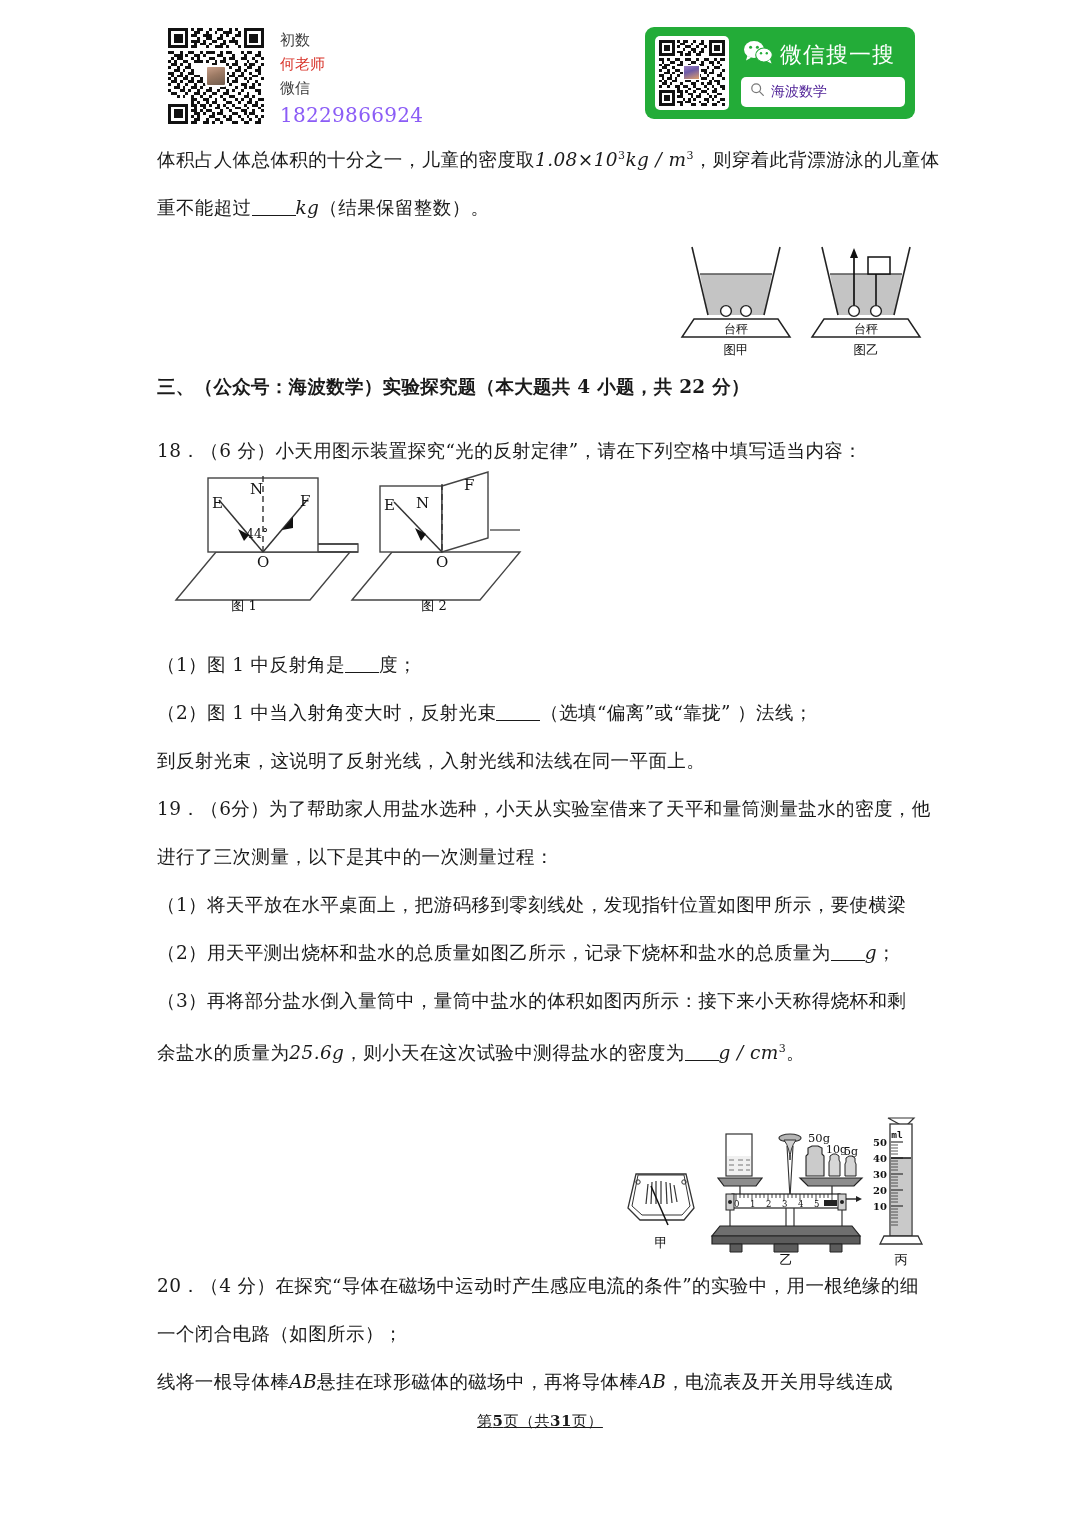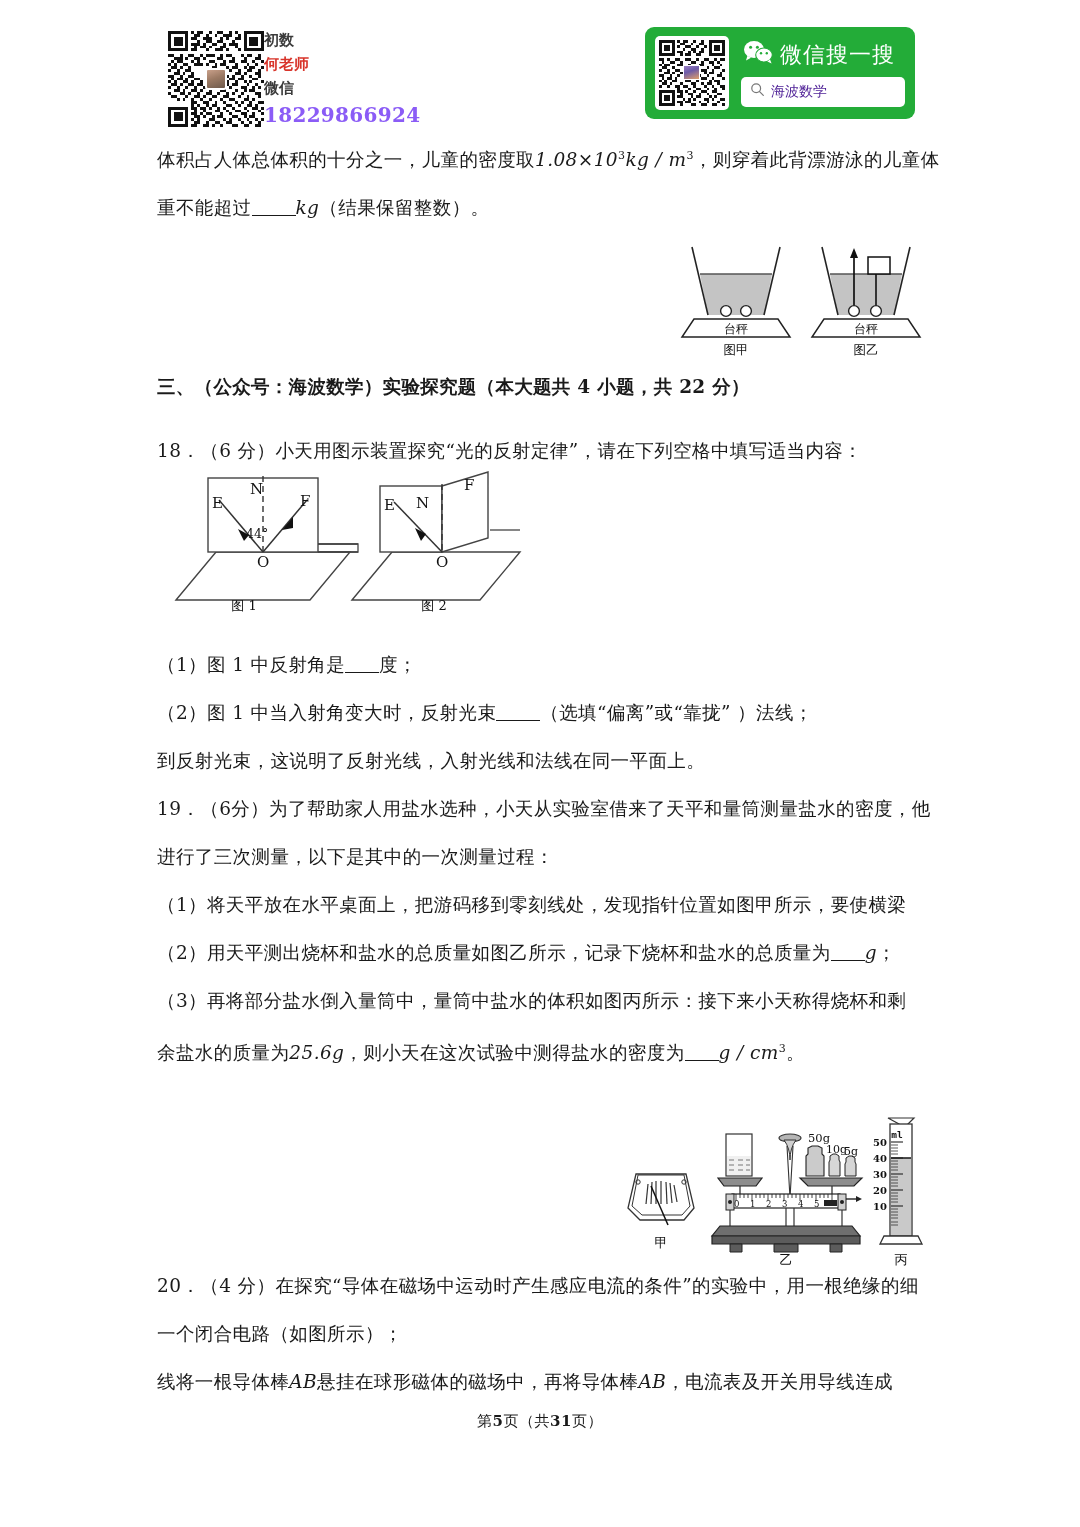--- a/index.html
+++ b/index.html
@@ -19,23 +19,22 @@
     position: absolute;
     left: 0; top: 0;
     width: 1080px;
     height: 132px;
   }
 
   .qr-block {
     position: absolute;
     left: 168px; top: 28px;
     display: flex;
-    gap: 0;
-    align-items: center;
-    font-weight: bold;
+    gap: 16px;
+    align-items: flex-start;
   }
   .qr-img {
     width: 96px; height: 96px;
     position: relative;
     background: #ffffff;
   }
   .qr-img svg { display: block; }
   .qr-avatar {
     position: absolute;
     left: 37px; top: 37px;
@@ -180,20 +179,21 @@
 
   
   .footer {
     position: absolute;
     left: 0; top: 1412px;
     width: 1080px;
     text-align: center;
     font-size: 15px;
     letter-spacing: .5px;
     font-family: "DejaVu Serif", "Liberation Serif", serif;
+    text-decoration: underline;
   }
   .footer .b { font-weight: bold; }
 </style>
 </head>
 <body>
 
 <div class="promo-row">
 
   <div class="qr-block">
     <div class="qr-img">

